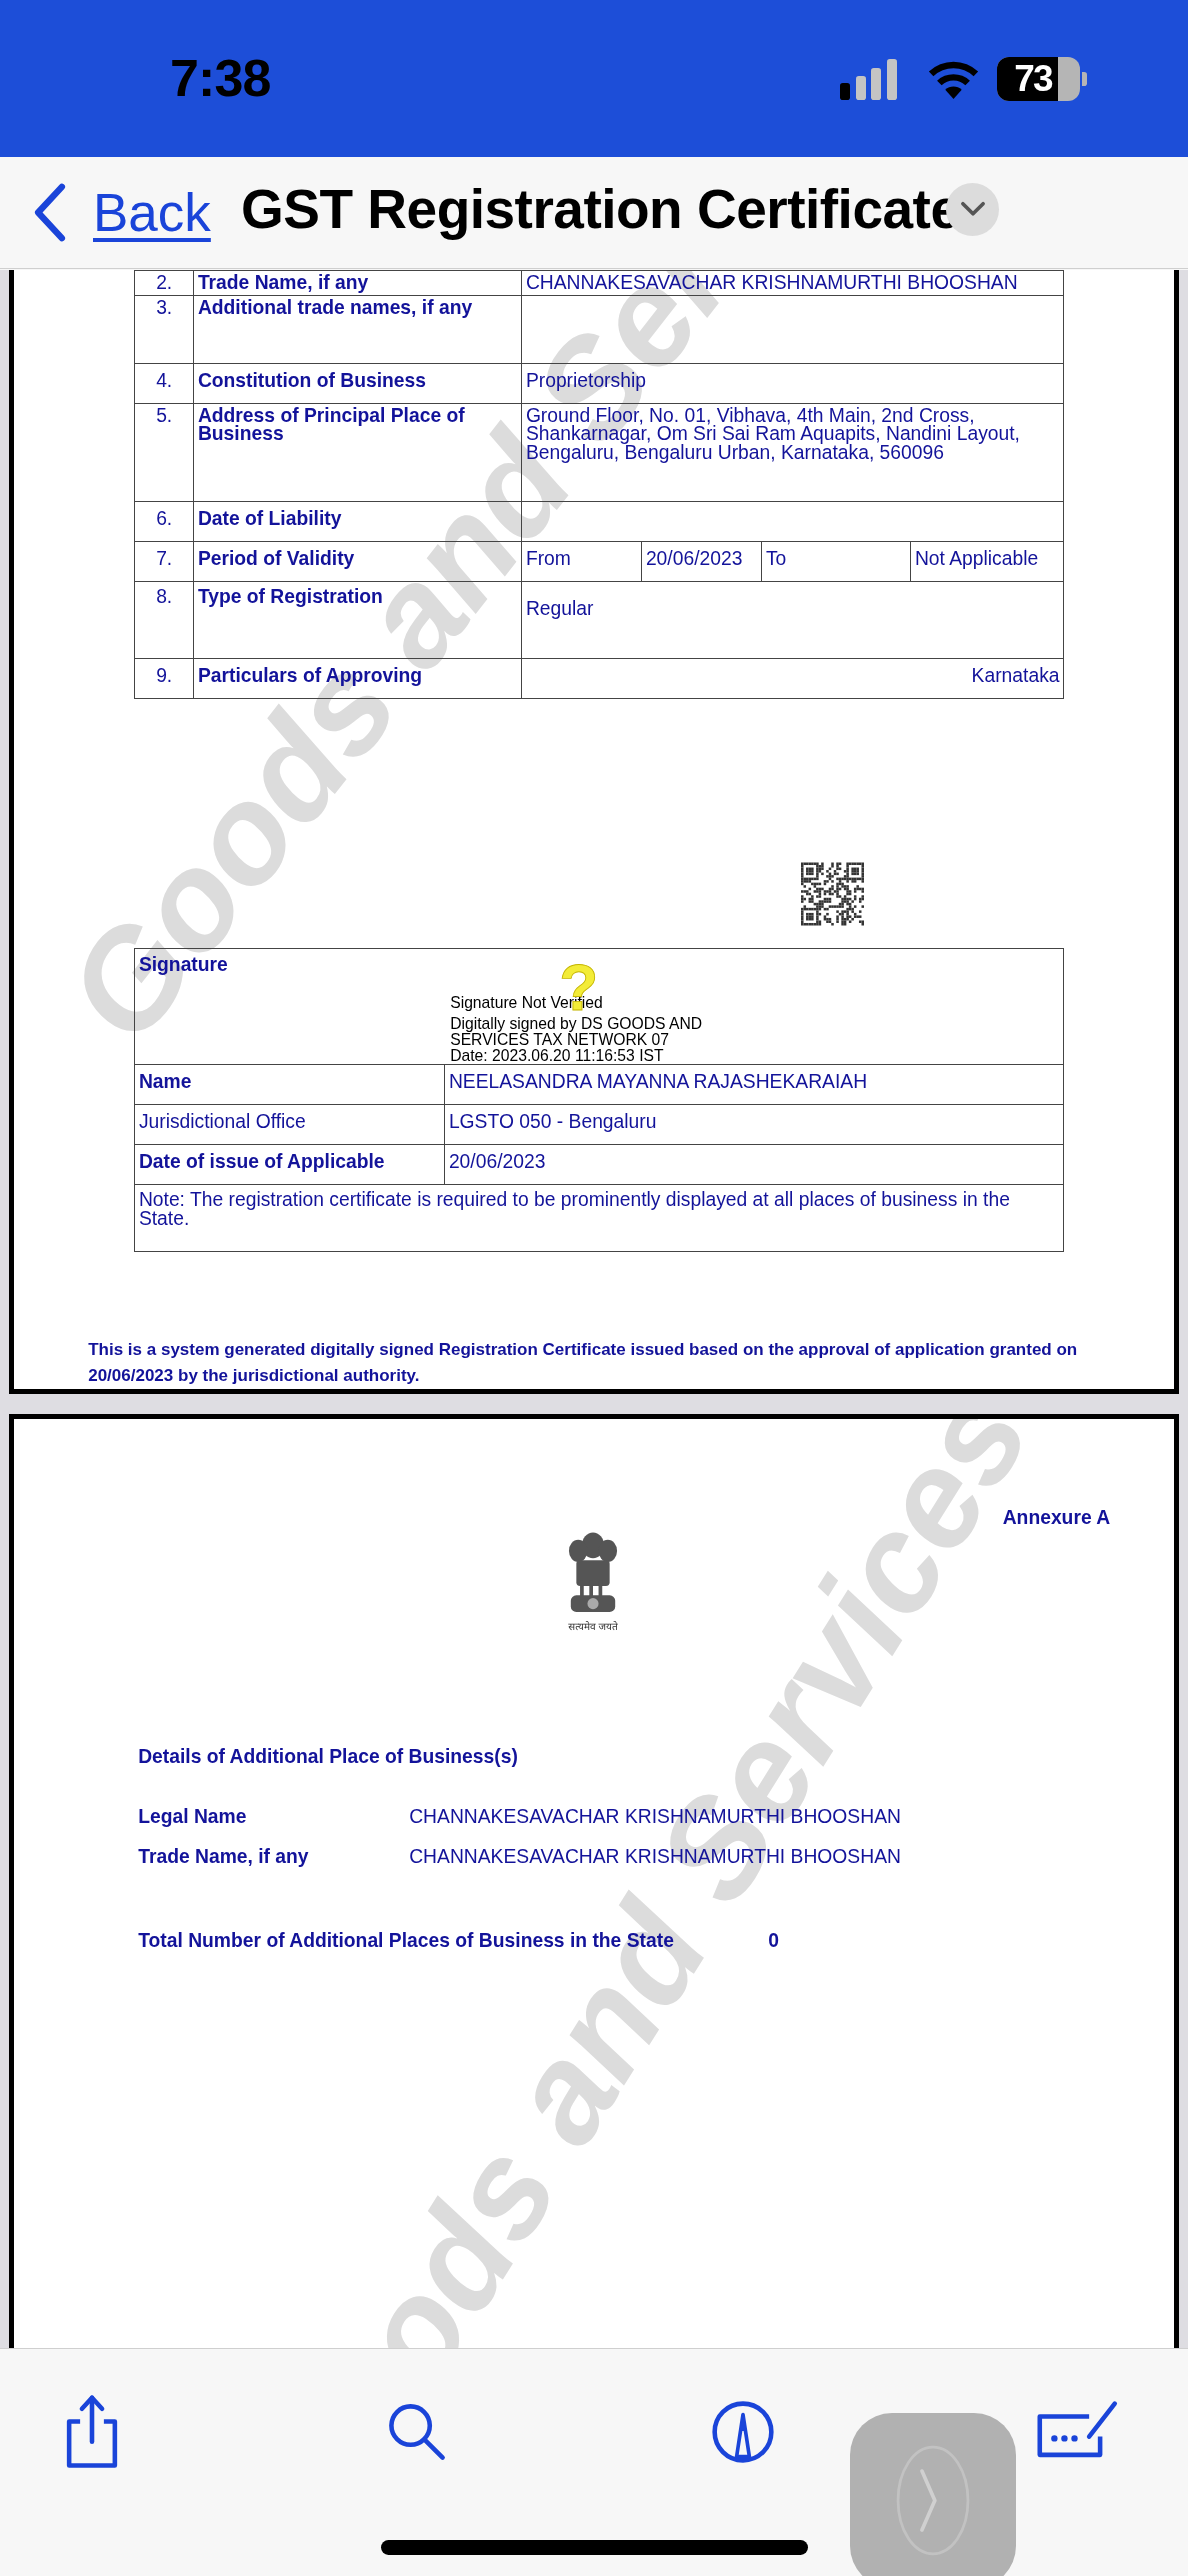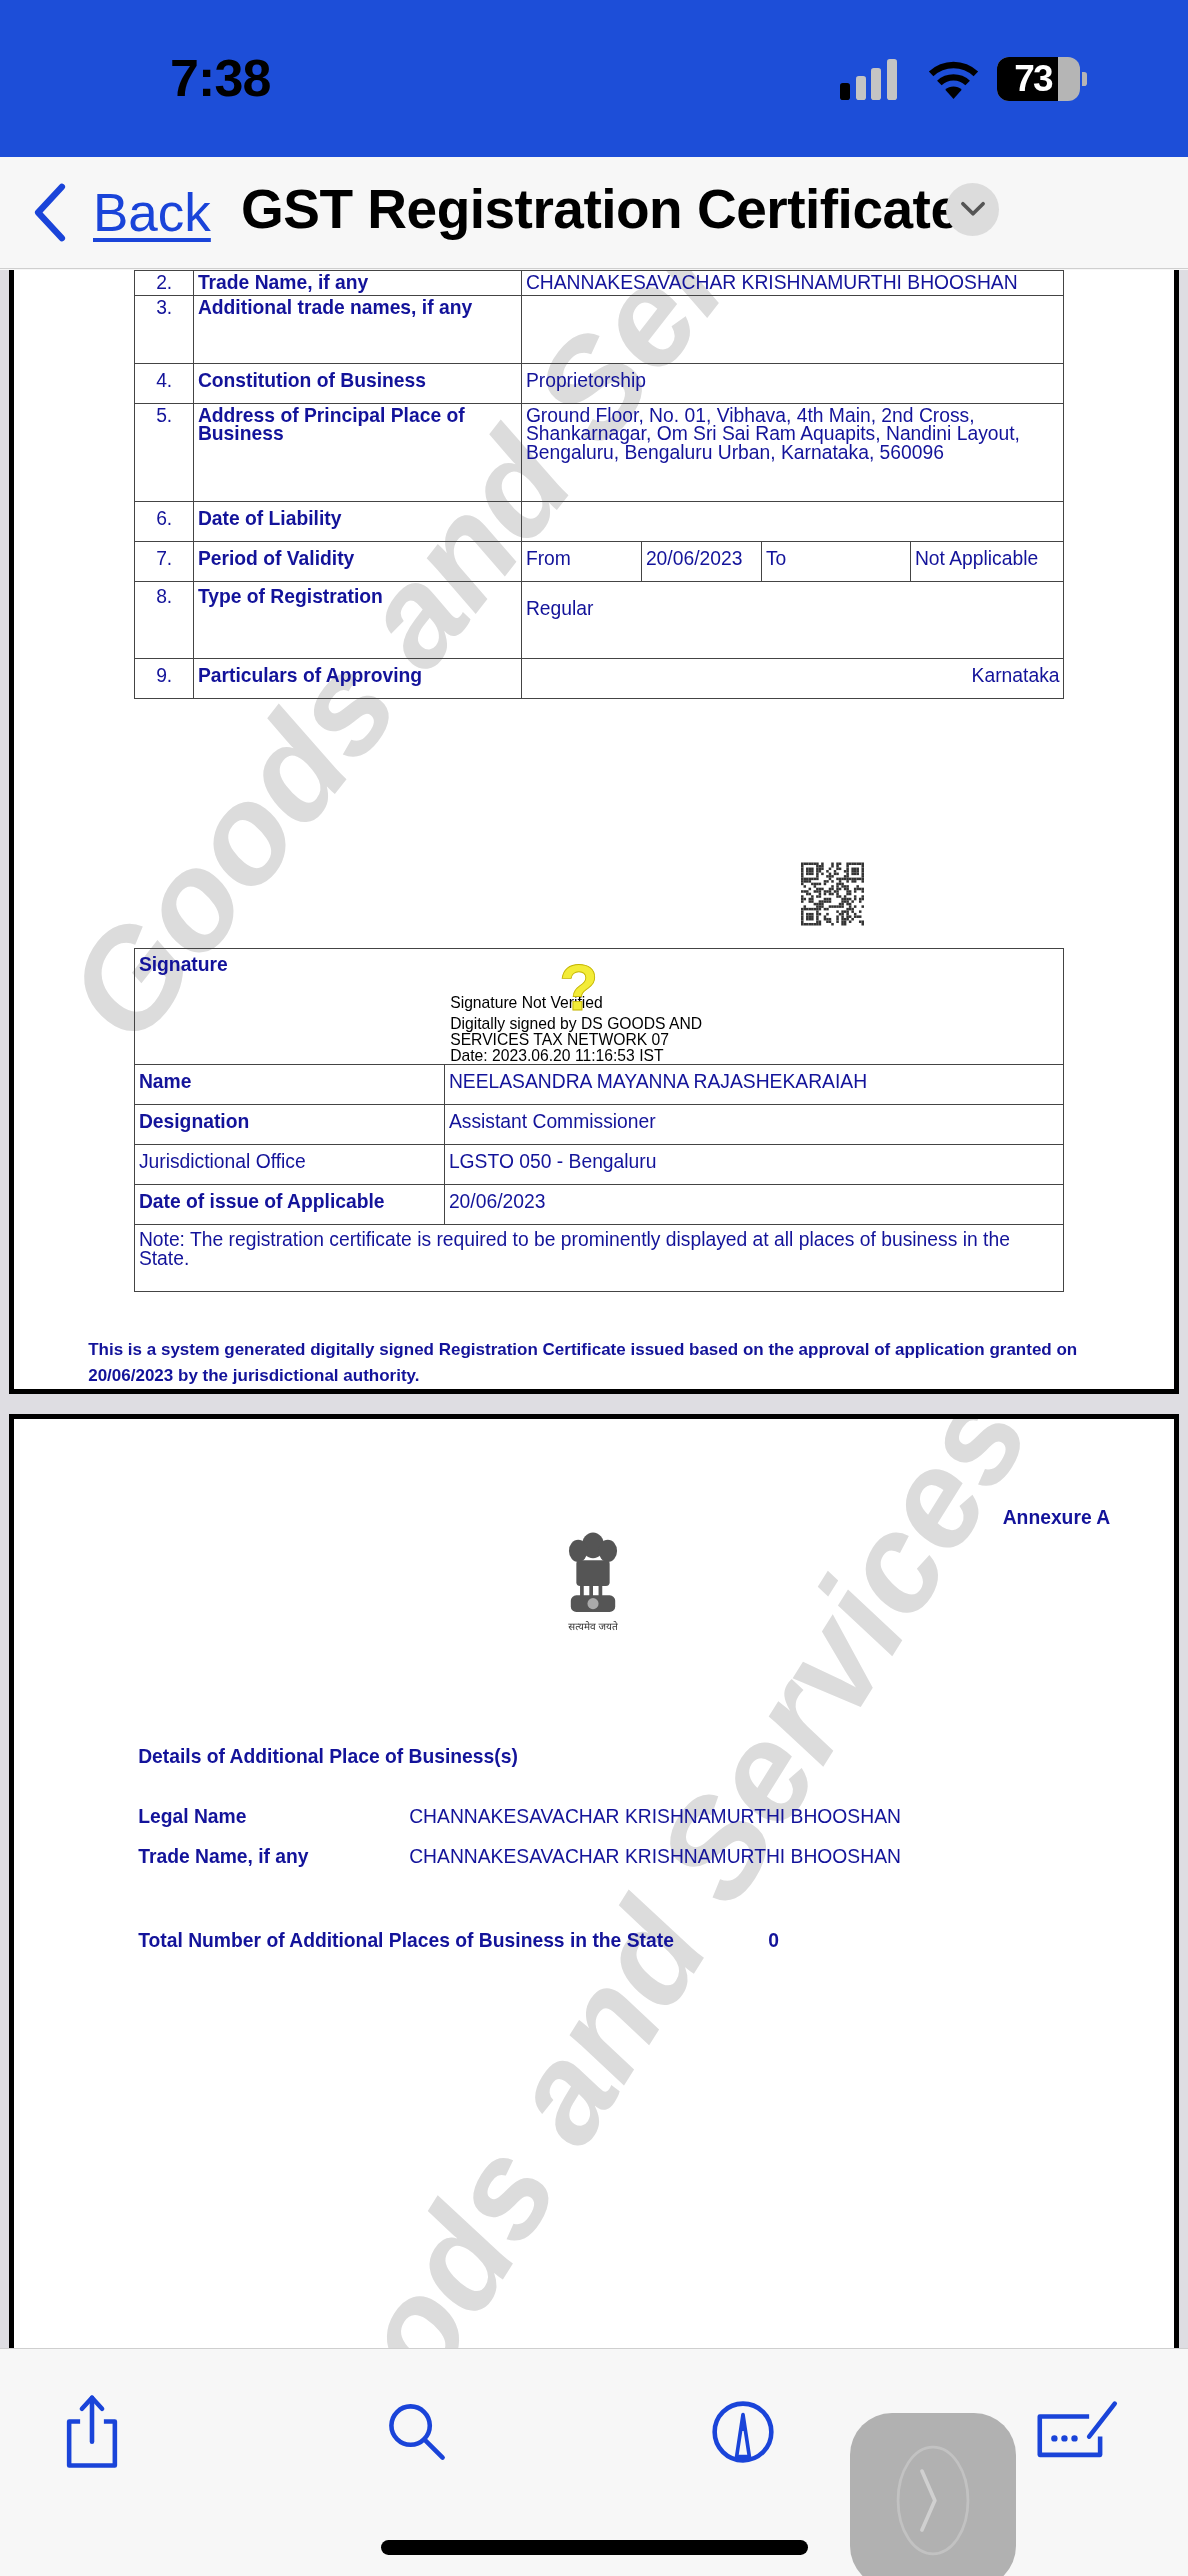--- a/index.html
+++ b/index.html
@@ -462,24 +462,20 @@
     <table class="cert-table" style="top:706px;">
       <tbody>
           <tr style="height:116px;">
         <td colspan="2" style="font-weight:700; padding-top:7.4px;">Signature</td>
       </tr>
       <tr style="height:40px;">
         <td style="width:310px; font-weight:700; padding-top:8.3px;">Name</td>
         <td style="padding-top:8.3px;">NEELASANDRA MAYANNA RAJASHEKARAIAH</td>
       </tr>
       <tr style="height:40px;">
-        <td style="font-weight:700; padding-top:8.3px;">Designation</td>
-        <td style="padding-top:8.3px;">Assistant Commissioner</td>
-      </tr>
-      <tr style="height:40px;">
         <td style="font-weight:400; padding-top:8.3px;">Jurisdictional Office</td>
         <td style="padding-top:8.3px;">LGSTO 050 - Bengaluru</td>
       </tr>
       <tr style="height:40px;">
         <td style="font-weight:700; padding-top:8.3px;">Date of issue of Applicable</td>
         <td style="padding-top:8.3px;">20/06/2023</td>
       </tr>
       <tr style="height:67px;">
         <td colspan="2" style="padding-top:6.4px;">Note: The registration certificate is required to be prominently displayed at all places of business in the State.</td>
       </tr>

